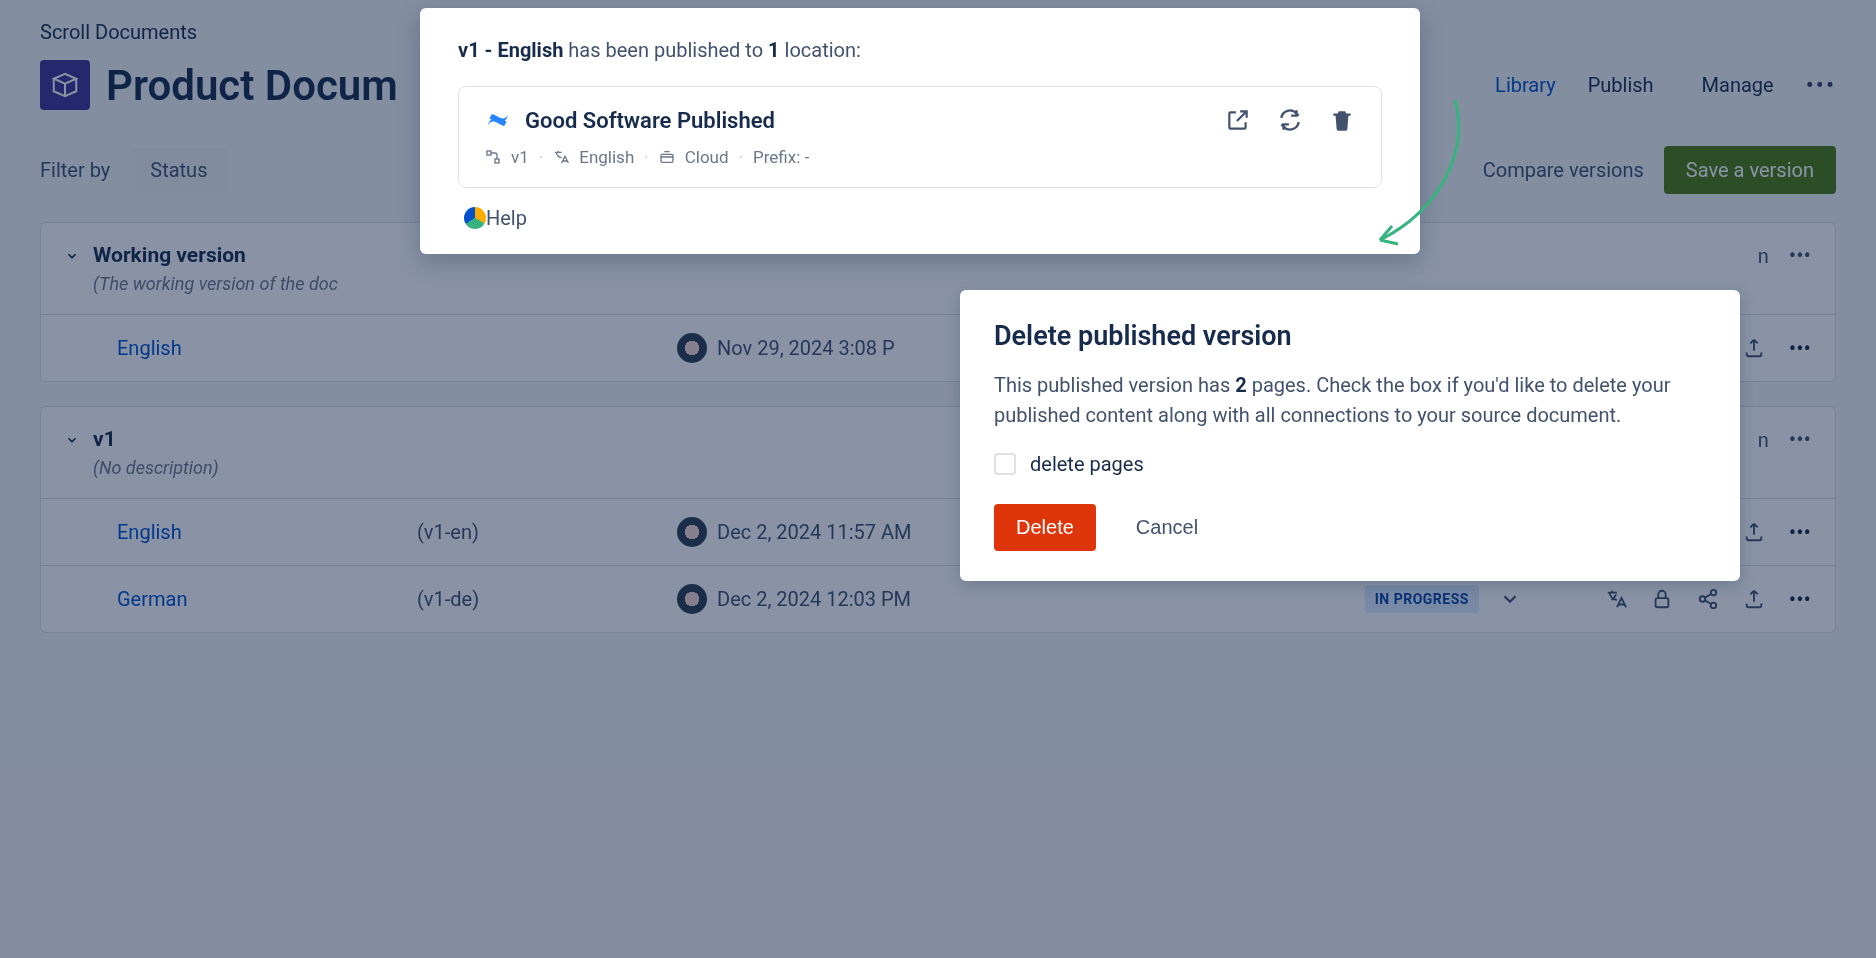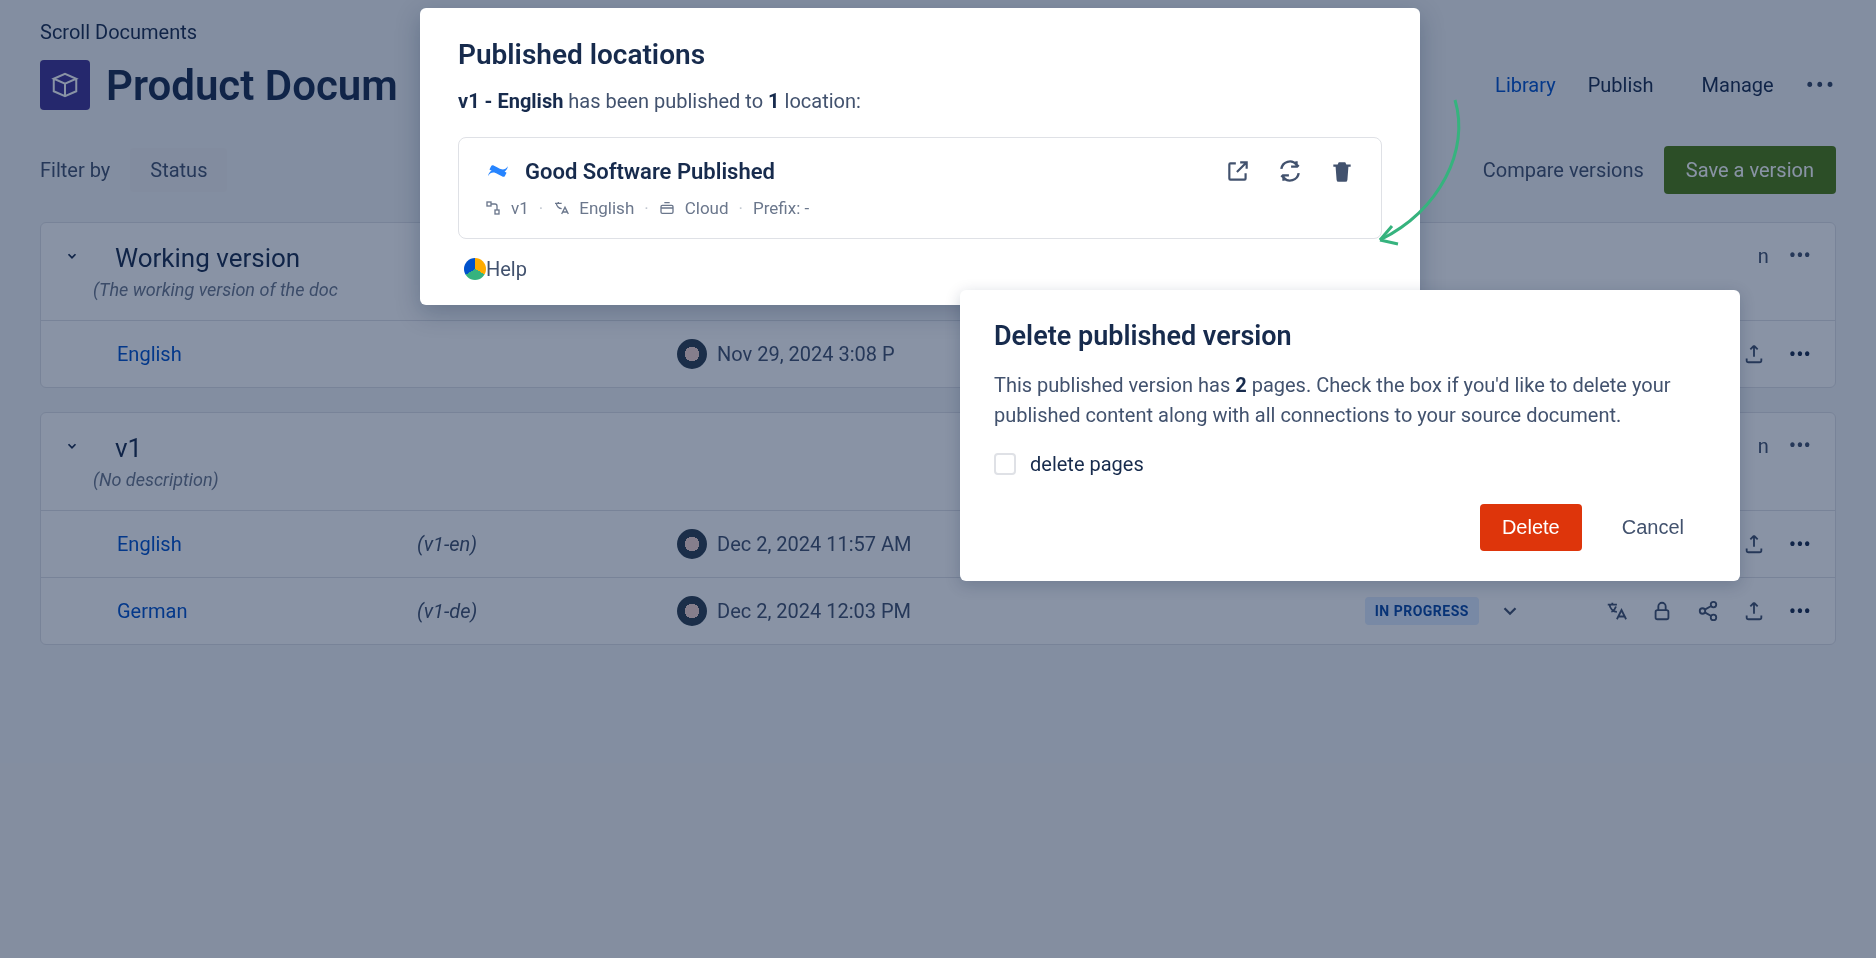--- a/index.html
+++ b/index.html
@@ -38,30 +38,30 @@
 .save-version-btn { background: #4d7c0f; color: #fff; padding: 12px 22px; border-radius: 4px; font-size: 20px; }
 
 .version-group {
   background: #fff; border: 1px solid #dfe1e6; border-radius: 6px;
   margin-bottom: 24px; overflow: hidden;
 }
 .group-header {
   display: flex; align-items: flex-start; padding: 20px 24px;
 }
 .chevron { width: 14px; height: 14px; margin-right: 14px; margin-top: 6px; }
-.group-title { font-size: 26px; font-weight: 400; color: #172b4d; margin-left: 22px; }
+.group-title { font-size: 21px; font-weight: 700; color: #172b4d; }
 .group-subtitle { font-size: 18px; font-style: italic; color: #6b778c; margin-top: 6px; }
 .group-right { margin-left: auto; display: flex; align-items: center; gap: 20px; font-size: 20px; color: #42526e; }
 
 .row {
   display: flex; align-items: center; padding: 18px 24px 18px 76px;
   border-top: 1px solid #dfe1e6; font-size: 20px;
 }
 .row .lang { color: #0052cc; width: 300px; }
-.row .code { color: #42526e; width: 260px; font-style: italic; }
+.row .code { color: #42526e; width: 260px; }
 .row .avatar {
   width: 30px; height: 30px; border-radius: 50%;
   background: radial-gradient(circle at center, #f7d6d0 40%, #2c3e50 40%);
   border: 2px solid #2c3e50; margin-right: 10px;
 }
 .row .date { color: #42526e; flex: 1; }
 .row .status-wrap { display: flex; align-items: center; gap: 20px; width: 240px; }
 .row .status-badge {
   background: #deebff; color: #0747a6; font-weight: 700; font-size: 14px;
   letter-spacing: 0.5px; padding: 6px 10px; border-radius: 4px;
@@ -114,21 +114,21 @@
   background: #fff; border-radius: 6px; padding: 30px 34px;
   box-shadow: 0 4px 16px rgba(9,30,66,0.2);
 }
 .popover h3 { font-size: 27px; font-weight: 600; margin-bottom: 18px; color: #172b4d; }
 .popover p { font-size: 20px; color: #42526e; line-height: 1.5; margin-bottom: 22px; }
 .popover p b { color: #172b4d; }
 .checkbox-row { display: flex; align-items: center; gap: 14px; font-size: 20px; color: #172b4d; margin-bottom: 28px; }
 .checkbox {
   width: 22px; height: 22px; border: 2px solid #dfe1e6; border-radius: 4px; background: #fff;
 }
-.popover-actions { display: flex; gap: 18px; justify-content: flex-end; }
+.popover-actions { display: flex; gap: 18px; }
 .btn-danger { background: #de350b; color: #fff; padding: 12px 22px; border-radius: 4px; font-size: 20px; border: none; }
 .btn-cancel { background: transparent; color: #42526e; padding: 12px 22px; border-radius: 4px; font-size: 20px; border: none; }
 </style>
 </head>
 <body>
 
 <div class="page-bg">
   <div class="breadcrumb">Scroll Documents</div>
   <div class="doc-header">
     <span class="doc-icon">
@@ -237,21 +237,20 @@
           </svg>
         <span class="more-dots" style="font-size:22px;">•••</span>
       </span>
     </div>
   </div>
 </div>
 
 <div class="scrim"></div>
 
 <div class="modal1">
-  <h2>Published locations</h2>
   <p class="subline">
     <b>v1 - English</b><span> has been published to </span><b>1</b><span> location:</span>
   </p>
   <div class="loc-card">
     <div class="loc-head">
       <svg class="conf-icon" viewBox="0 0 32 32" fill="#2684ff">
           <path d="M4 22c3-5 7-5 12-2l6 3c1 .5 2 0 2.5-1l2-4c-5-3-10-6-16-4C7 15 4 19 4 22zM28 10c-3 5-7 5-12 2l-6-3c-1-.5-2 0-2.5 1l-2 4c5 3 10 6 16 4 3.5-1 6.5-5 6.5-8z"></path>
         </svg>
       <span class="loc-title">Good Software Published</span>
       <span class="loc-actions">

